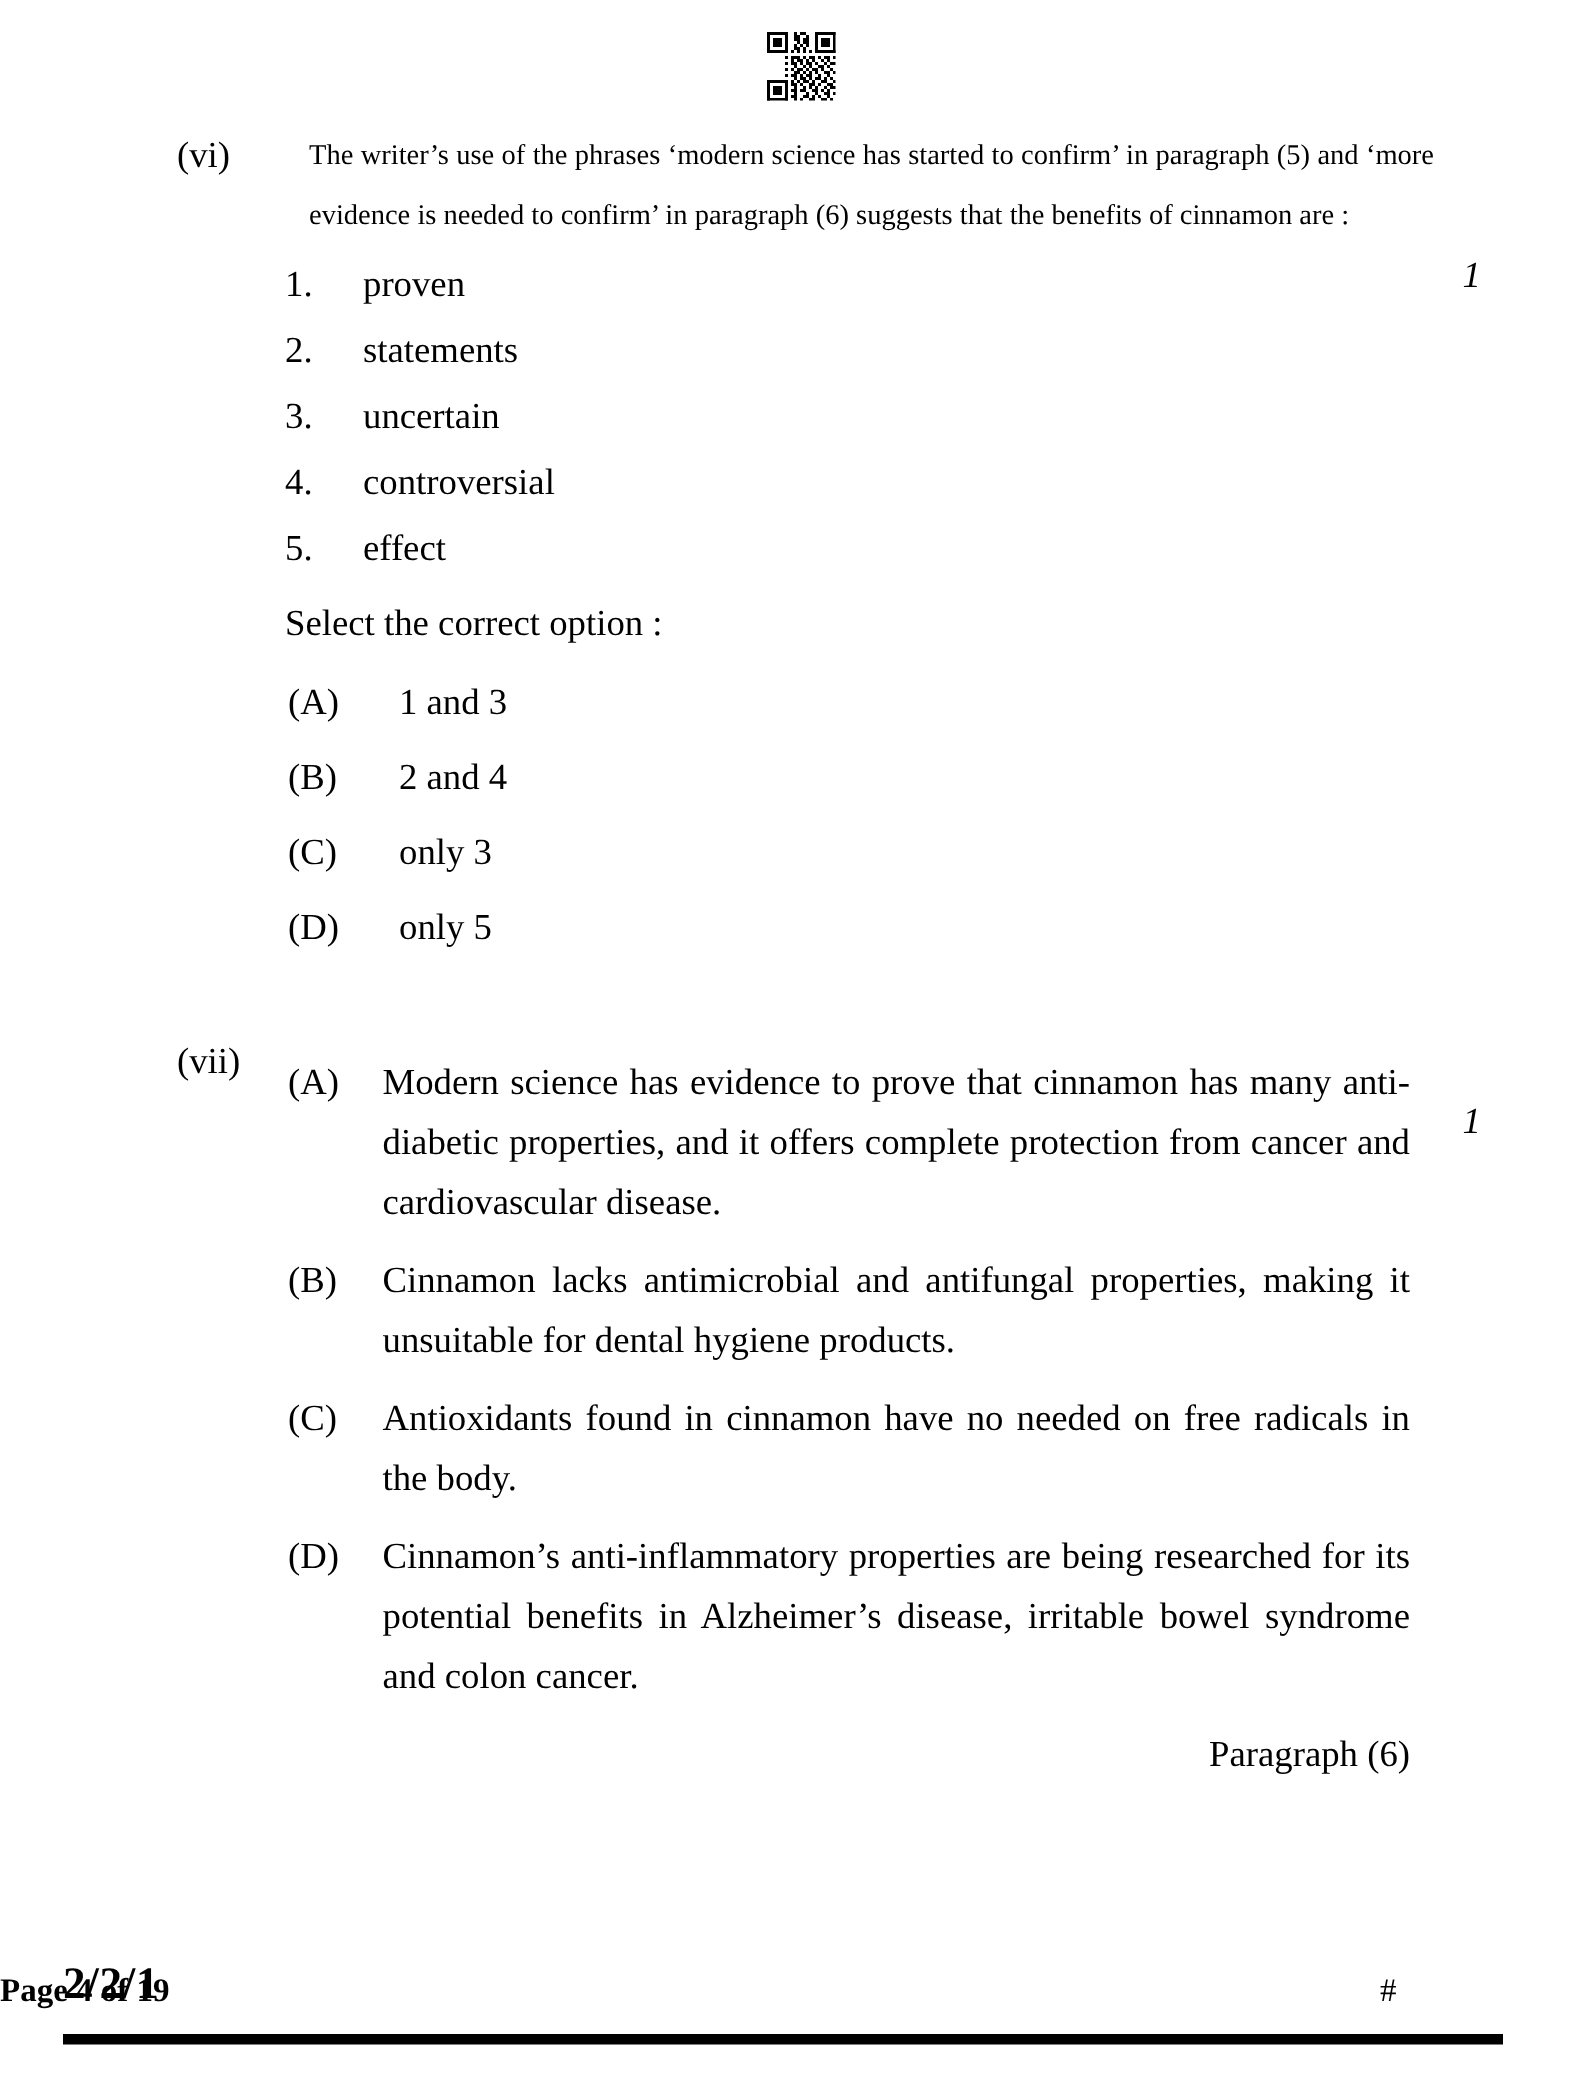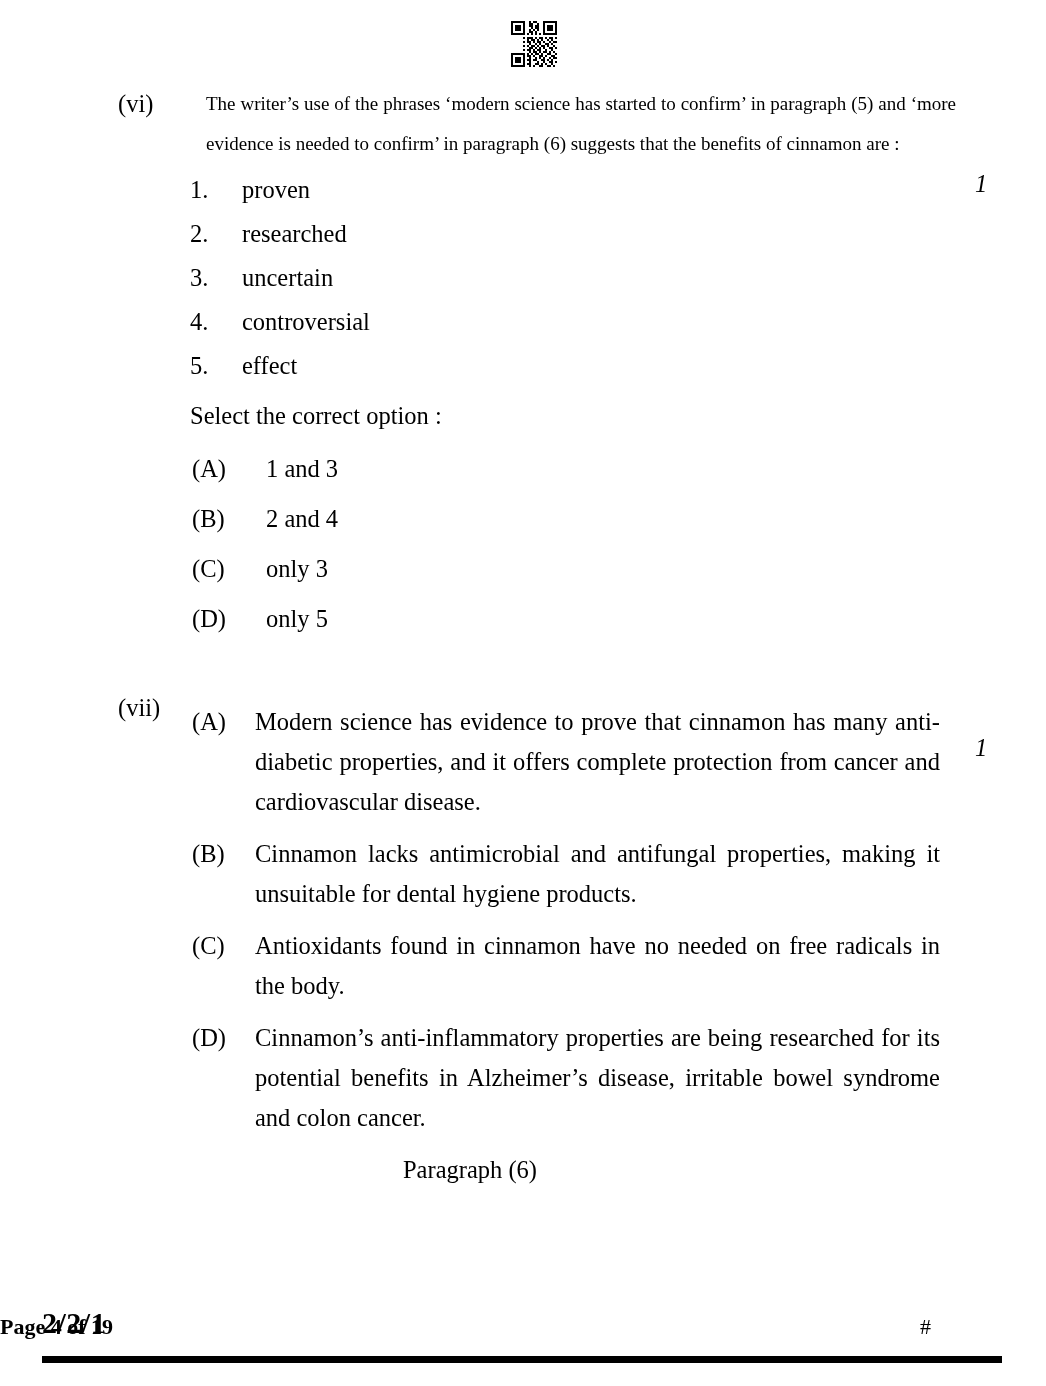--- a/index.html
+++ b/index.html
@@ -136,21 +136,21 @@
   .optlong .txt {
     margin-left: 63px;
     width: 685px;
     text-align: justify;
     text-justify: inter-word;
   }
 
   .para-ref {
     margin: 6px 0 0 0;
     width: 940px;
-    text-align: center;
+    text-align: right;
     font-size: 24.5px;
     line-height: 40px;
   }
 
   .gap-big { height: 44px; }
 
   
   .footer {
     position: absolute;
     left: 0;
@@ -333,21 +333,21 @@
     <div class="mark" style="top:80px;">1</div>
   </div>
 
   <div class="numlist">
     <div class="numitem">
       <span class="n">1.</span>
       <span class="t">proven</span>
     </div>
     <div class="numitem">
       <span class="n">2.</span>
-      <span class="t">researched</span>
+      <span class="t">statements</span>
     </div>
     <div class="numitem">
       <span class="n">3.</span>
       <span class="t">uncertain</span>
     </div>
     <div class="numitem">
       <span class="n">4.</span>
       <span class="t">controversial</span>
     </div>
     <div class="numitem">

